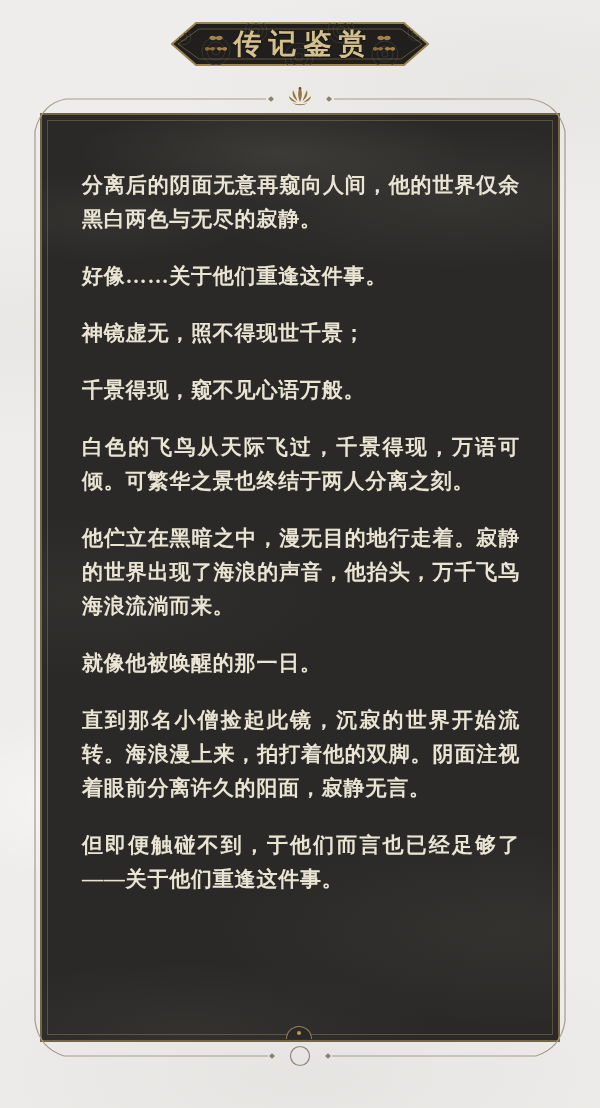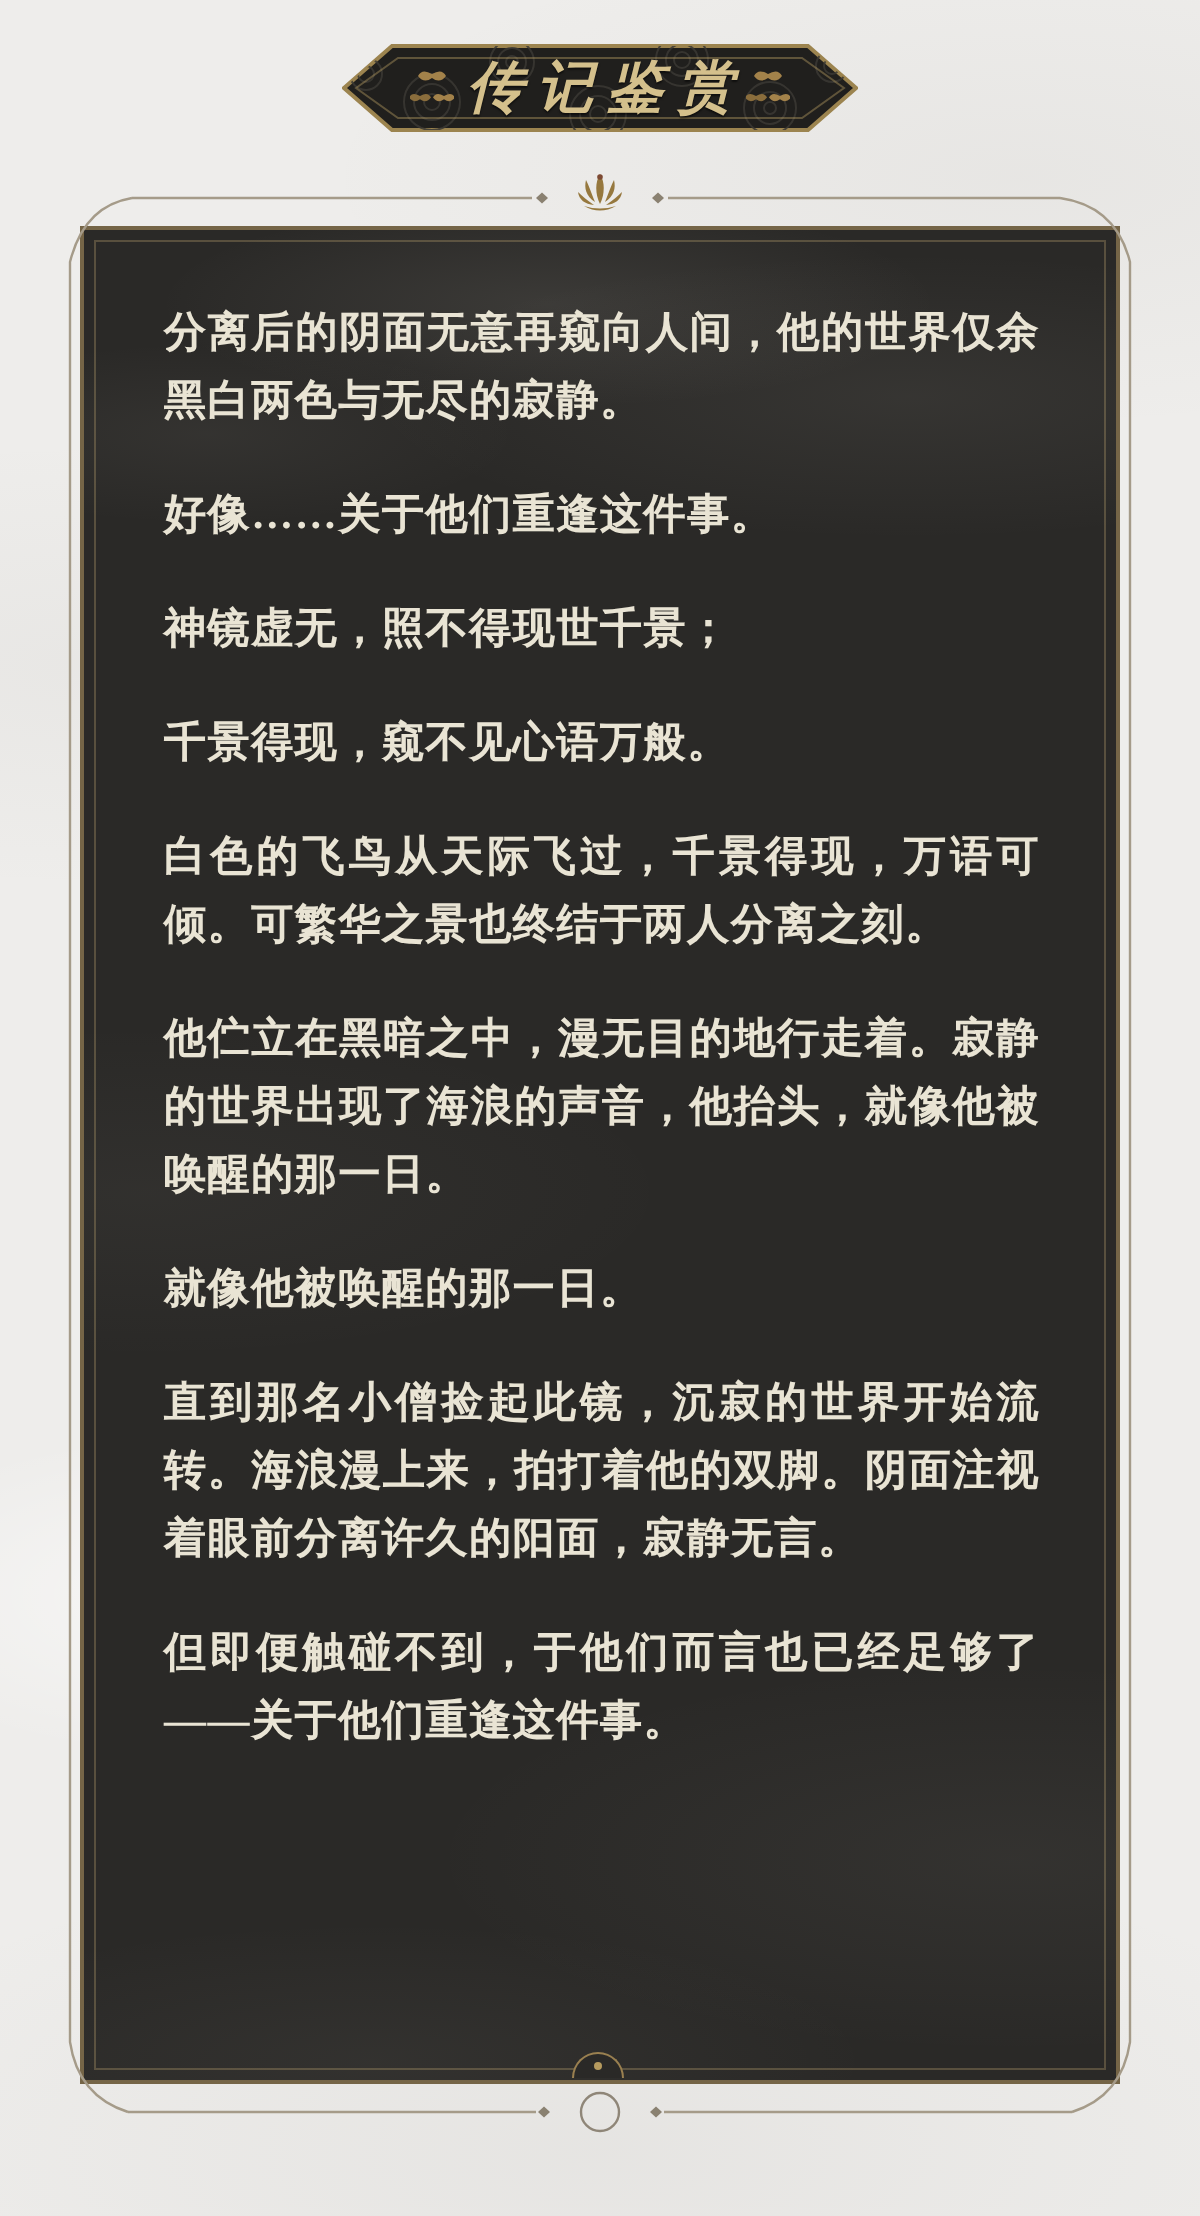--- a/index.html
+++ b/index.html
@@ -19,21 +19,21 @@
     position:absolute;left:40px;top:113px;width:520px;height:929px;
     box-sizing:border-box;border:2px solid var(--panel-border,#756547);
     background-color:var(--panel-bg,#2a2927);
     background-image:
       radial-gradient(ellipse 300px 80px at 45% 4%, rgba(215,210,200,.10), transparent 65%),
       radial-gradient(ellipse 420px 110px at 80% 9%, rgba(215,210,200,.07), transparent 65%),
       radial-gradient(ellipse 240px 70px at 12% 11%, rgba(215,210,200,.06), transparent 65%),
       radial-gradient(ellipse 380px 120px at 6% 52%, rgba(215,210,200,.045), transparent 70%),
       radial-gradient(ellipse 420px 140px at 90% 88%, rgba(215,210,200,.055), transparent 70%),
       radial-gradient(ellipse 360px 100px at 28% 99%, rgba(215,210,200,.05), transparent 70%);
-    padding:34px 38px 0 40px;
+    padding:53px 38px 0 40px;
     z-index:1;
   }
   .panel-inner-border{
     position:absolute;inset:5px;border:1px solid rgba(190,165,112,.32);
     pointer-events:none;
   }
   .panel p{
     margin:0 0 23px 0;width:438px;
     font-size:21px;line-height:34px;letter-spacing:.8px;
     font-weight:600;color:var(--text-cream,#e9e4d4);
@@ -49,21 +49,20 @@
   }
   .notch::after{
     content:"";position:absolute;left:50%;top:4px;width:4px;height:4px;margin-left:-2px;
     border-radius:50%;background:#b59a5e;
   }
 
   
   .banner{
     position:absolute;left:50%;top:21px;width:258px;height:46px;margin-left:-129px;
     z-index:3;
-    font-style:italic;
   }
   .banner svg.shape{position:absolute;inset:0;}
   .banner-title{
     position:absolute;inset:0;display:flex;align-items:center;justify-content:center;
     font-size:28px;font-weight:700;letter-spacing:7px;padding-left:7px;
     color:var(--title-gold,#d4c08c);text-shadow:0 1px 1px rgba(0,0,0,.55);
   }
   .flourish{position:absolute;top:50%;margin-top:-10px;width:22px;height:20px;}
   .flourish.left{left:34px;}
   .flourish.right{right:34px;}
@@ -101,21 +100,21 @@
   </g>
 </svg>
 
 <div class="panel">
   <div class="panel-inner-border"></div>
   <p>分离后的阴面无意再窥向人间，他的世界仅余黑白两色与无尽的寂静。</p>
   <p>好像……关于他们重逢这件事。</p>
   <p>神镜虚无，照不得现世千景；</p>
   <p>千景得现，窥不见心语万般。</p>
   <p>白色的飞鸟从天际飞过，千景得现，万语可倾。可繁华之景也终结于两人分离之刻。</p>
-  <p>他伫立在黑暗之中，漫无目的地行走着。寂静的世界出现了海浪的声音，他抬头，就像他被唤醒的那一日。</p>
+  <p>他伫立在黑暗之中，漫无目的地行走着。寂静的世界出现了海浪的声音，他抬头，万千飞鸟海浪流淌而来。</p>
   <p>就像他被唤醒的那一日。</p>
   <p>直到那名小僧捡起此镜，沉寂的世界开始流转。海浪漫上来，拍打着他的双脚。阴面注视着眼前分离许久的阳面，寂静无言。</p>
   <p>但即便触碰不到，于他们而言也已经足够了——关于他们重逢这件事。</p>
   <div class="notch"></div>
 </div>
 
 <div class="banner">
   <svg class="shape" width="258" height="46" viewBox="0 0 258 46">
     <defs>
       <clipPath id="bclip">

